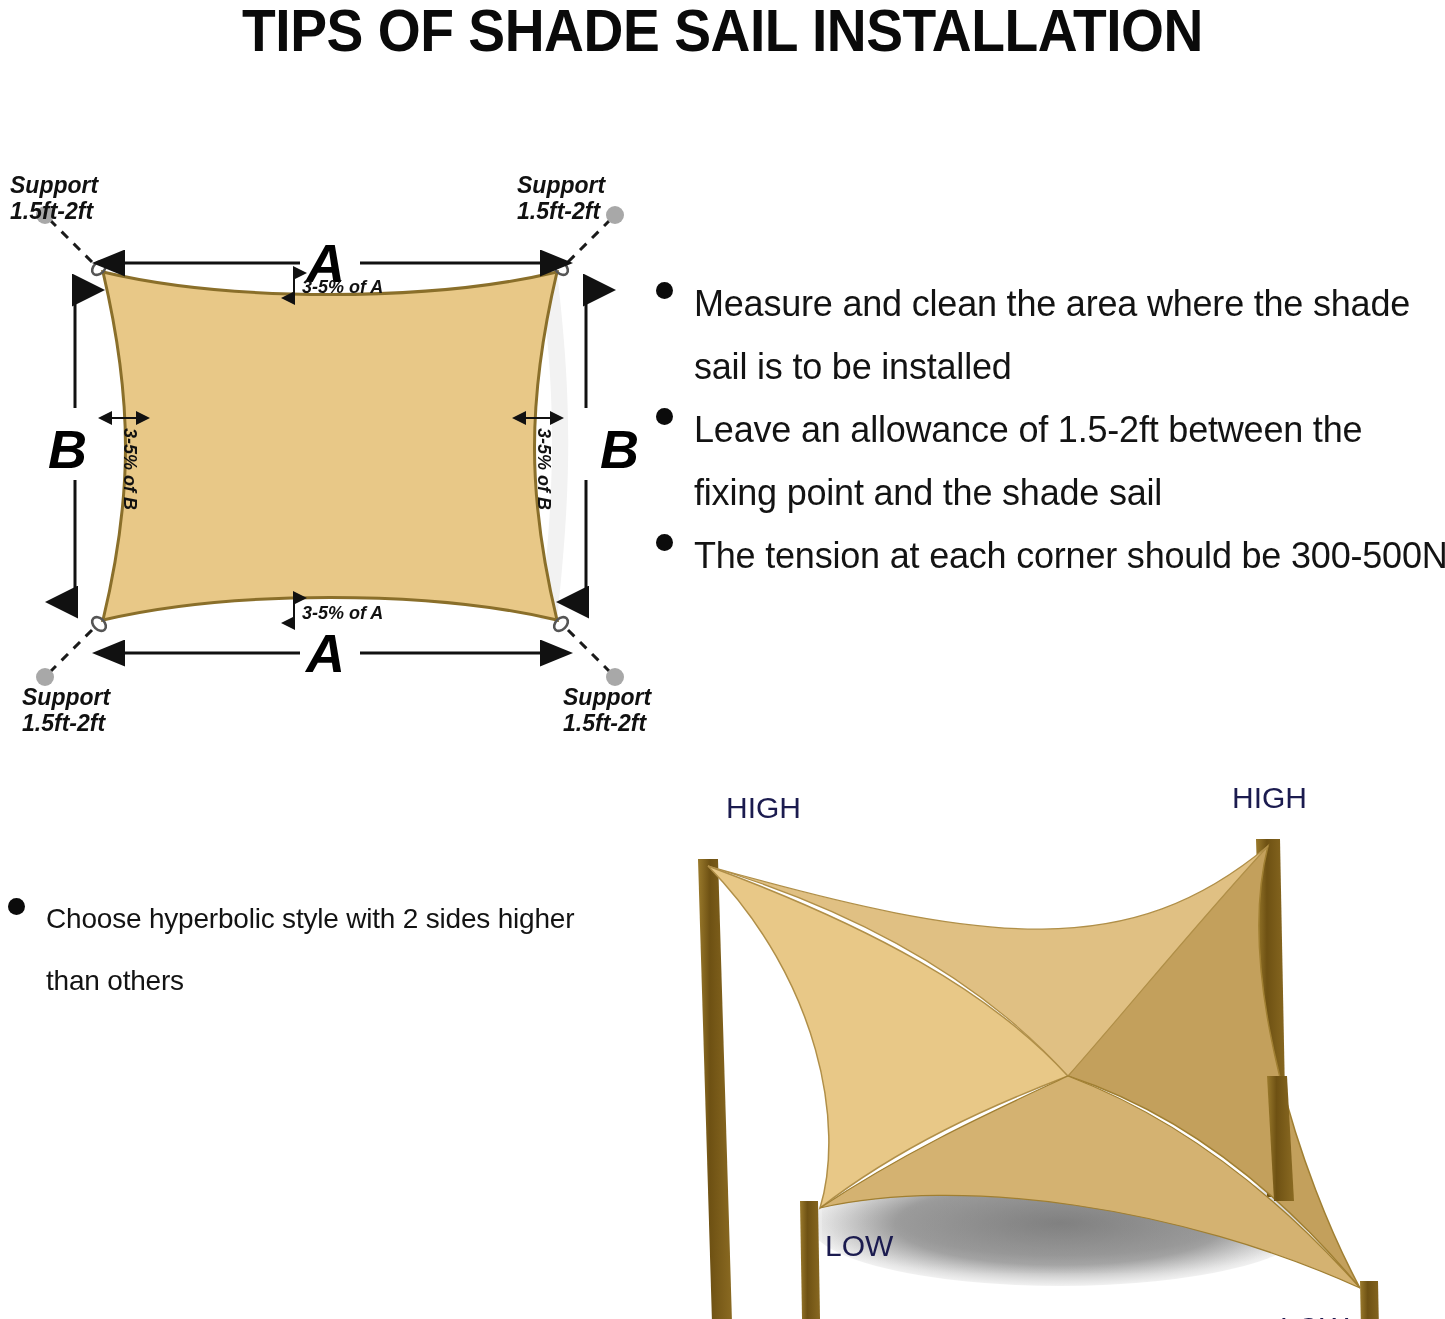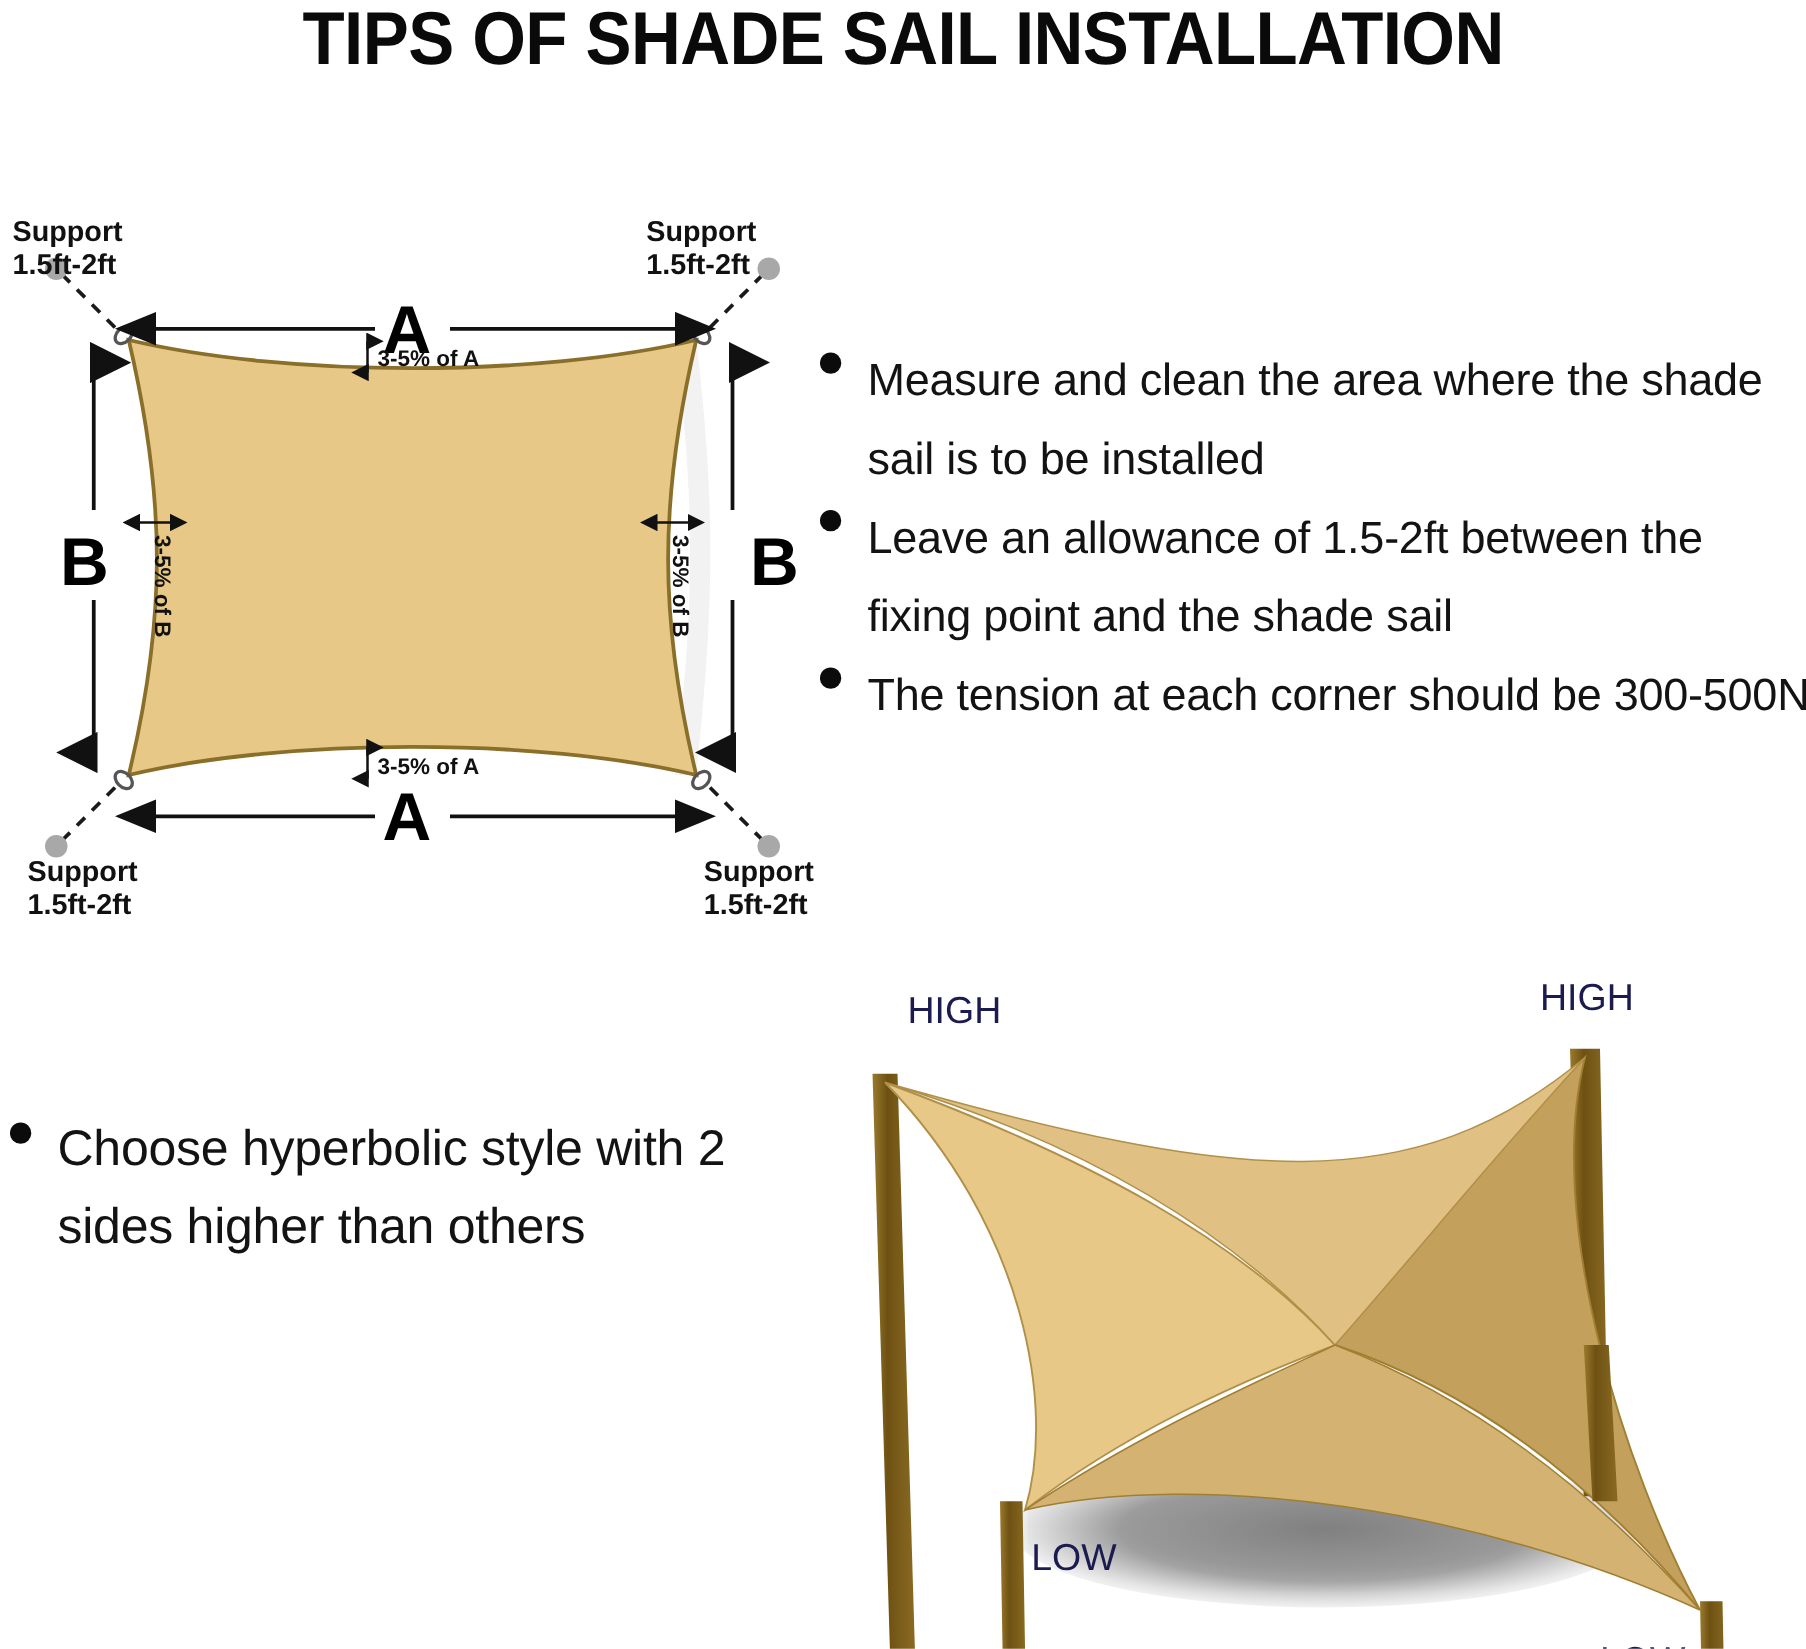--- a/index.html
+++ b/index.html
@@ -43,20 +43,21 @@
     width: 1445px;
     height: 590px;
   }
 
   #sail-diagram {
     position: absolute;
     left: 0;
     top: 0;
     width: 700px;
     height: 590px;
+    font-style: italic;
   }
   #sail-diagram svg { display: block; }
 
   
   .bullet-list {
     position: absolute;
     list-style: none;
     margin: 0;
     padding: 0;
   }
@@ -102,21 +103,21 @@
     width: 1445px;
     height: 559px;
   }
 
   #tips-list-bottom {
     left: 0px;
     top: 128px;
     width: 630px;
   }
   #tips-list-bottom .bullet-text {
-    font-size: 40px;
+    font-size: 28px;
     line-height: 62px;
     letter-spacing: -0.2px;
   }
   #tips-list-bottom .bullet-item { margin-bottom: 0px; }
 
   #hyperbolic-diagram {
     position: absolute;
     left: 660px;
     top: 16px;
     width: 785px;

